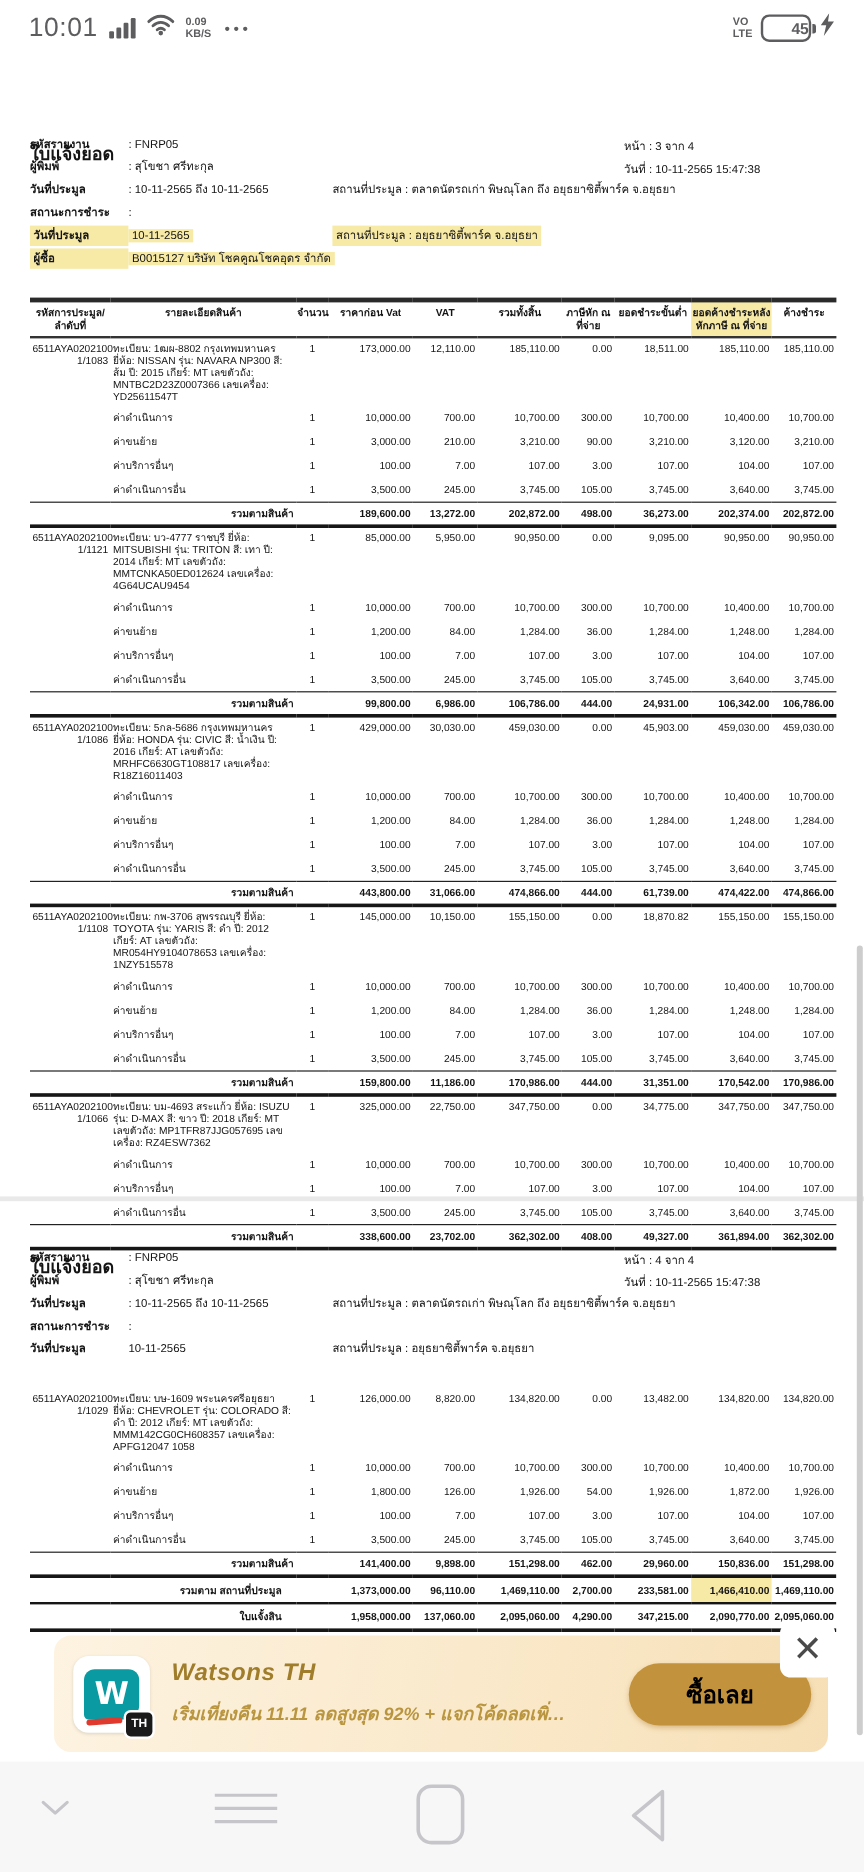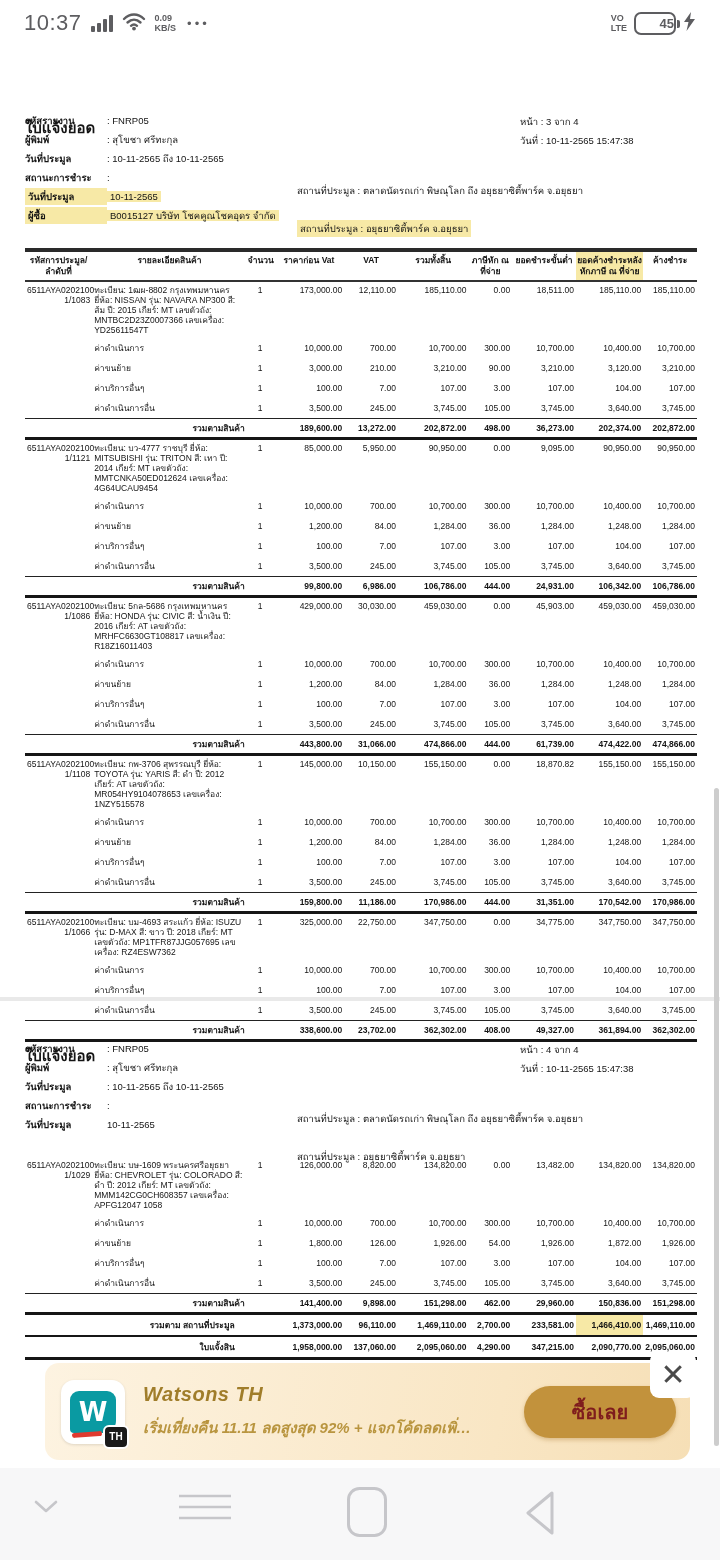--- a/index.html
+++ b/index.html
@@ -20,21 +20,21 @@
   .battery:after { content:""; position:absolute; right:-6px; top:6px; width:3.5px; height:8px; background:var(--sg); border-radius:0 2px 2px 0; }
 
   
   .doc-page { position:absolute; left:25px; width:672px; font-size:9.5px; color:#141414; }
   .page-a { top:112px; }
   .page-b { top:1040px; height:320px; overflow:hidden; }
   .meta { position:relative; }
   .meta-row { position:relative; height:19px; line-height:17px; white-space:nowrap; }
   .m-label { display:inline-block; width:82px; font-weight:bold; }
   .m-value {}
-  .m-mid { position:absolute; left:272px; top:0;margin-top:32px; }
+  .m-mid { position:absolute; left:252px; top:0; }
   .hl { background:var(--hl); padding:0 3px; }
   .doc-title { position:absolute; top:4px; left:0; right:0; text-align:left; font-size:15px; font-weight:bold; }
   .page-info { position:absolute; top:2px; left:495px; }
   .print-date { position:absolute; top:21px; left:495px; }
 
   table.bill { width:100%; border-collapse:collapse; table-layout:fixed; margin-top:22px; font-size:8.5px; }
   .page-a table.bill { border-top:4px solid #2a2a2a; }
   table.bill th { font-weight:bold; text-align:center; padding:3px 1px; border-bottom:2px solid #333; line-height:11px; vertical-align:top; }
   table.bill td { vertical-align:top; padding:3px 2px; line-height:10px; }
   td.num, th.num { text-align:right; }
@@ -57,40 +57,40 @@
 
   
   .ad { position:absolute; left:45px; top:1363px; width:645px; height:97px; border-radius:14px; background:linear-gradient(100deg,var(--adf) 0%,var(--adt) 70%,#f6dfb6 100%); display:flex; align-items:center; padding:0 14px 0 16px; overflow:visible; }
   .ad-logo { position:relative; width:64px; height:64px; background:#fff; border-radius:13px; box-shadow:0 1px 3px rgba(0,0,0,.12); flex:0 0 auto; display:flex; align-items:center; justify-content:center; }
   .w-tile { position:relative; width:46px; height:42px; background:var(--teal); border-radius:9px 9px 12px 4px; display:flex; align-items:center; justify-content:center; color:#fff; font-size:26px; font-weight:bold; font-family:"DejaVu Sans",sans-serif; }
   .w-tile:after { content:""; position:absolute; left:2px; bottom:-4px; width:30px; height:5px; background:var(--wred); border-radius:3px; transform:rotate(-4deg); }
   .th-badge { position:absolute; right:-4px; bottom:-5px; width:26px; height:24px; background:#1a1a1a; color:#fff; border-radius:6px; font-size:10px; font-weight:bold; display:flex; align-items:center; justify-content:center; border:2px solid #fff; }
   .ad-text { margin-left:18px; min-width:0; }
   .ad-title { font-size:20px; font-weight:bold; font-style:italic; color:var(--adtitle); letter-spacing:.5px; }
   .ad-sub { margin-top:10px; font-size:15px; font-weight:bold; font-style:italic; color:var(--adsub); white-space:nowrap; overflow:hidden; text-overflow:ellipsis; max-width:330px; }
-  .ad-cta { margin-left:auto; flex:0 0 auto; width:152px; height:52px; border:none; border-radius:27px; background:var(--adbtn); color:#7f1d1d; font-size:20px; font-weight:bold; font-family:inherit; box-shadow:0 2px 4px rgba(160,110,30,.35); }
+  .ad-cta { margin-left:auto; flex:0 0 auto; width:152px; height:52px; border:none; border-radius:27px; background:var(--adbtn); color:#000000; font-size:20px; font-weight:bold; font-family:inherit; box-shadow:0 2px 4px rgba(160,110,30,.35); }
   .ad-close { position:absolute; right:24px; top:1352px; width:46px; height:46px; background:#fff; border:none; border-radius:9px; color:#4a4a4a; font-size:30px; line-height:30px; display:flex; align-items:center; justify-content:center; }
 
   
   .nav-area { position:absolute; left:0; right:0; bottom:0; height:92px; background:#f7f7f8; }
   .nav-icons { position:absolute; top:14px; left:0; right:0; height:52px; }
   .nav-btn { position:absolute; background:none; border:none; padding:4px; }
   .nav-chevron { left:28px; top:12px; }
   .nav-menu { left:172px; top:6px; }
   .nav-home { left:342px; top:0; }
   .nav-back { left:516px; top:2px; }
 </style>
 </head>
 <body>
 
 <div class="phone">
 
   <div class="status-bar">
     <div class="sb-left">
-      <span class="sb-time">10:37</span>
+      <span class="sb-time">10:01</span>
       <span class="sig-bars">
         <i style="height:6px"></i>
           <i style="height:9px"></i>
           <i style="height:13px"></i>
           <i style="height:17px"></i>
       </span>
       <span>
         <svg width="24" height="19" viewBox="0 0 24 19">
           <path d="M2 7 C8 1,16 1,22 7" fill="none" stroke="#5d5d60" stroke-width="2.4" stroke-linecap="round"></path>
           <path d="M5.5 10.5 C9.5 6.8,14.5 6.8,18.5 10.5" fill="none" stroke="#5d5d60" stroke-width="2.4" stroke-linecap="round"></path>

